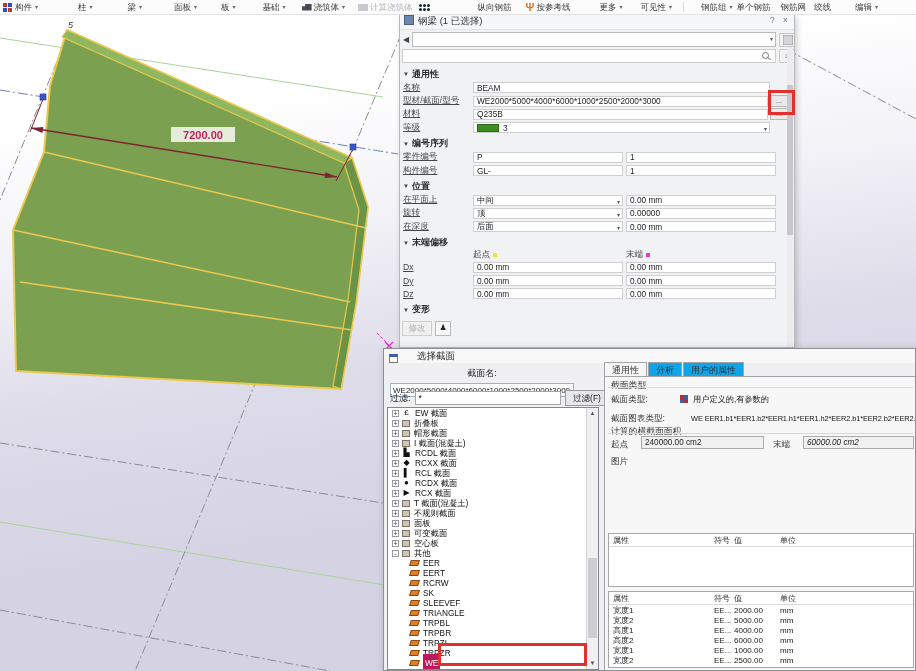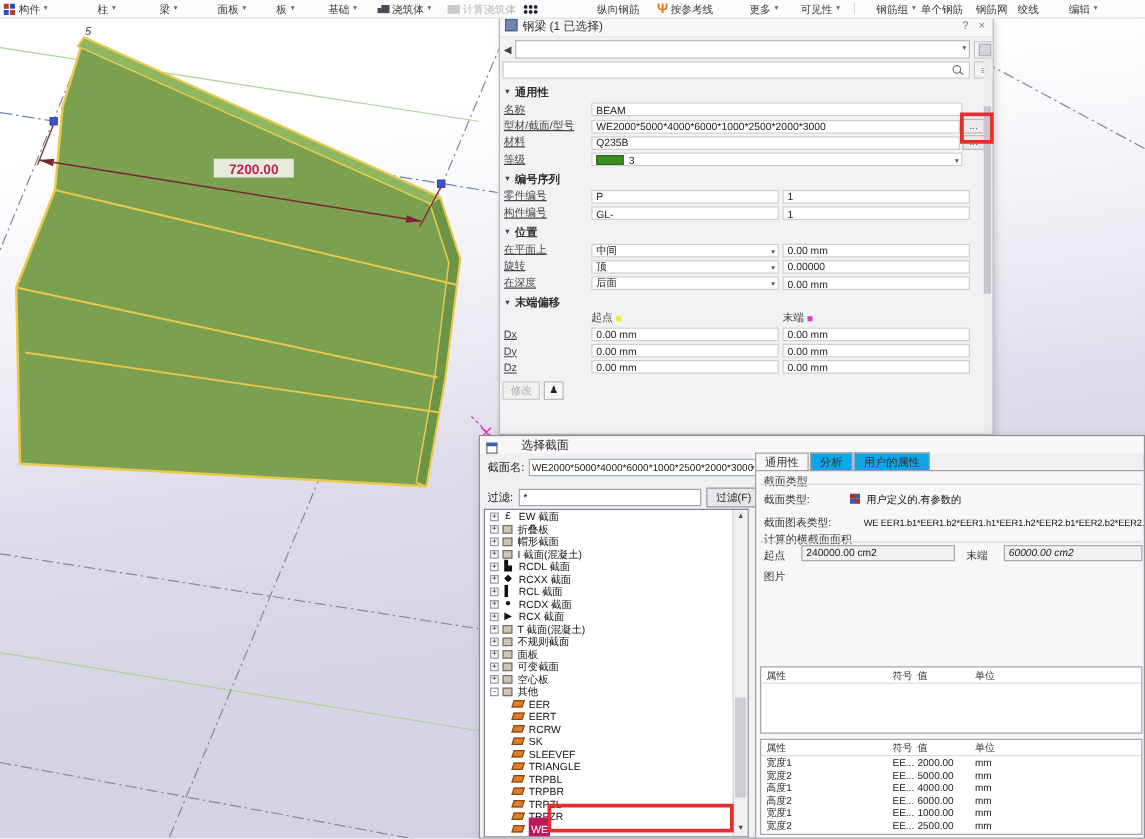--- a/index.html
+++ b/index.html
@@ -78,21 +78,21 @@
   .red1{left:768px;top:90px;width:27px;height:25px;z-index:26;}
   .red2{left:438px;top:643px;width:149px;height:23px;z-index:60;}
 
   
   .dialog{position:absolute;left:383px;top:348px;width:533px;height:323px;background:#f0f0f2;
     border:1px solid #8e8e94;box-sizing:border-box;z-index:40;box-shadow:3px 3px 9px rgba(0,0,0,.28);
     font-size:9px;color:#222;overflow:hidden;}
   .d-title{height:14px;background:#f8f8f9;display:flex;align-items:flex-end;gap:19px;padding:0 5px;}
   .d-ico{width:9px;height:9px;background:#fff;border:1px solid #777;border-top:3px solid #3a5fab;box-sizing:border-box;flex:none;}
   .d-title .txt{font-size:9.5px;color:#222;}
-  .d-namerow{position:absolute;left:6px;top:18px;display:flex;align-items:center;gap:3px;}
+  .d-namerow{position:absolute;left:6px;top:18px;display:flex;align-items:center;gap:3px;flex-direction:column;}
   .d-combo{width:184px;height:14px;background:#fff;border:1px solid #9ab2cc;font-size:8px;
      display:flex;align-items:center;padding:0 2px;box-sizing:border-box;position:relative;white-space:nowrap;overflow:hidden;}
   .d-combo .vee{position:absolute;right:2px;top:3px;font-size:6px;color:#555;}
   .d-filterrow{position:absolute;left:6px;top:41px;display:flex;align-items:center;gap:4px;}
   .d-filter{width:146px;height:14px;border:1px solid #a5a5aa;font-size:8.5px;padding:0 3px;box-sizing:border-box;font-family:inherit;}
   .d-filterbtn{width:45px;height:16px;background:#e7e7e9;border:1px solid #9a9aa0;font-size:8.5px;
      text-align:center;line-height:15px;box-sizing:border-box;}
   .tree{position:absolute;left:3px;top:58px;width:212px;height:263px;background:#fff;
      border:1px solid #82878f;box-sizing:border-box;overflow:hidden;}
   .t-row{display:flex;align-items:center;height:10px;padding-left:4px;font-size:8.3px;color:#111;white-space:nowrap;}
@@ -391,20 +391,24 @@
       <div class="prow">
         <span class="plab">Dz</span>
         <div class="pfield w-h1">
             <span>0.00 mm</span>
           </div>
         <div class="pfield w-h2">
             <span>0.00 mm</span>
           </div>
       </div>
 
+      <div class="sec">
+          <span class="tri">▼</span>
+          <span>变形</span>
+        </div>
       <div class="btnrow">
         <div class="modify-btn">修改</div>
         <div class="pin-btn">♟</div>
       </div>
     </div>
     <div class="p-scroll">
         <div class="p-thumb"></div>
       </div>
   </div>
 

